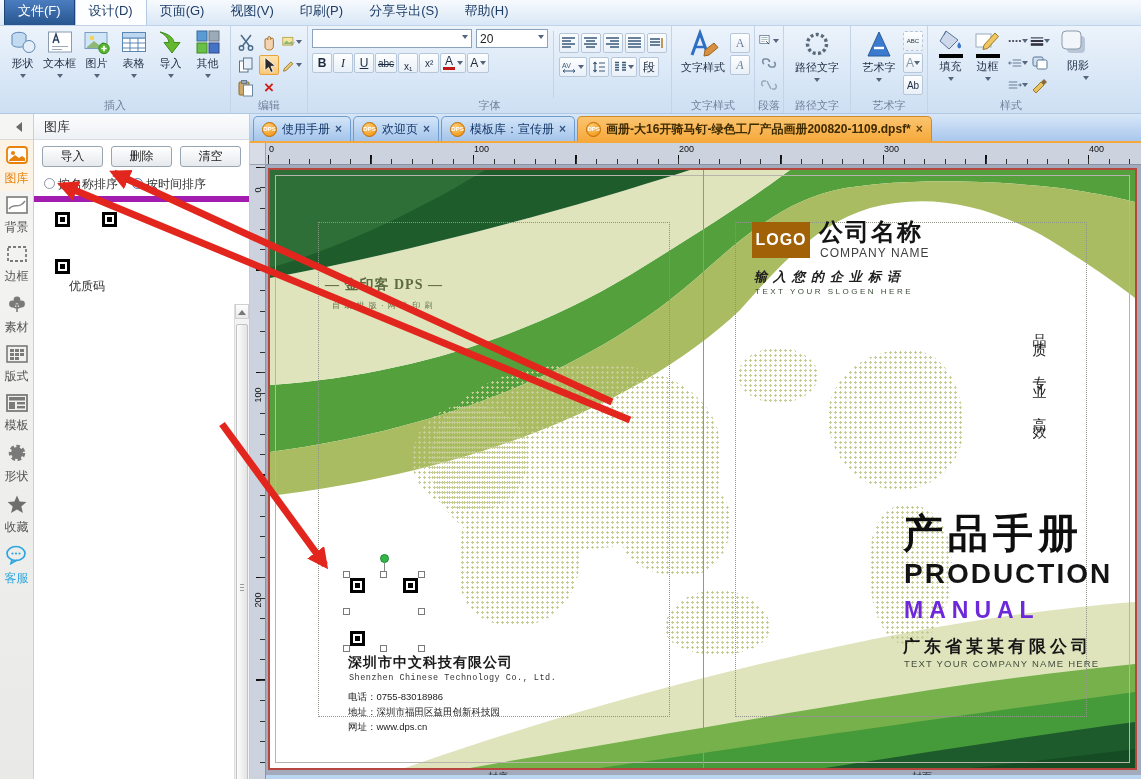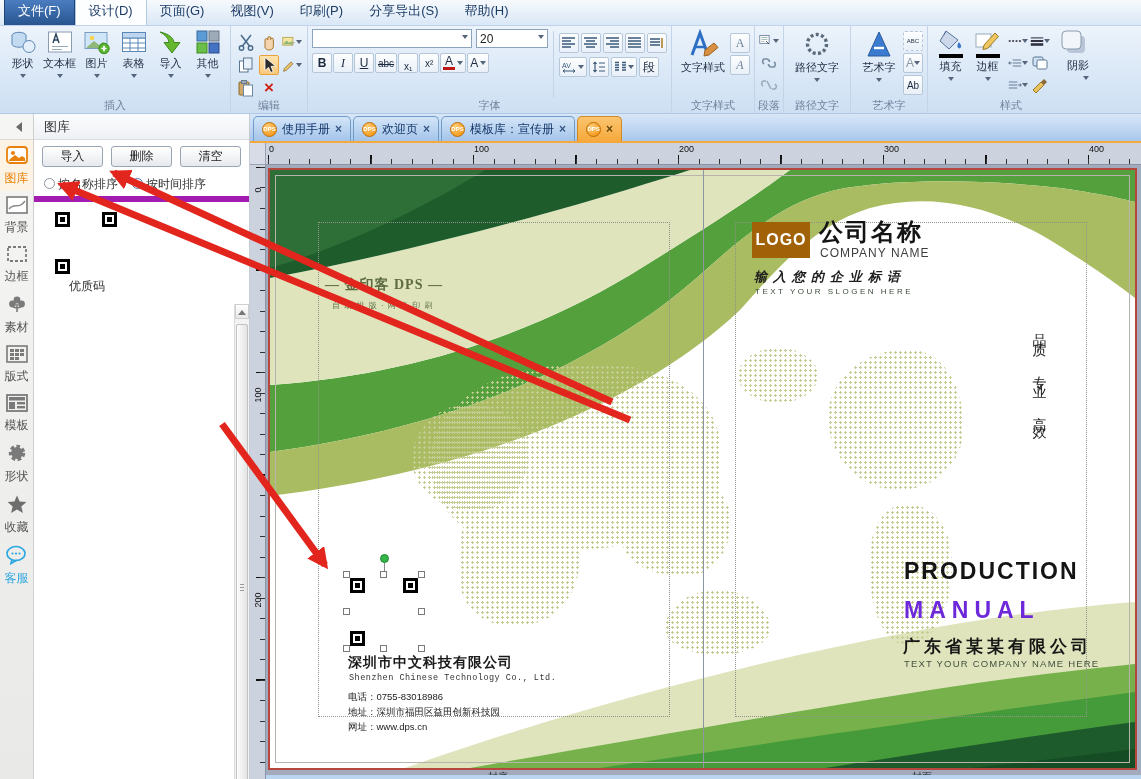--- a/index.html
+++ b/index.html
@@ -650,20 +650,21 @@
         <span>欢迎页</span>
         <span class="tclose">×</span>
       </div>
       <div class="dtab">
         <span class="dps-badge">DPS</span>
         <span>模板库：宣传册</span>
         <span class="tclose">×</span>
       </div>
       <div class="dtab dtab-active">
         <span class="dps-badge">DPS</span>
+        <span>画册-大16开骑马钉-绿色工厂产品画册200820-1109.dpsf*</span>
         <span class="tclose">×</span>
       </div>
     </div>
 
     <div class="rulerrow">
       <div class="corner"></div>
       <div class="hruler">
         <span style="left:3px;">0</span>
         <span style="left:208px;">100</span>
         <span style="left:413px;">200</span>
@@ -713,21 +714,22 @@
           <div class="ptext" style="left:62px;top:130px;width:200px;font-size:8px;color:#66754c;letter-spacing:1px;">自 助 排 版 · 网 络 印 刷</div>
 
           <div class="ptext logo-box" style="left:482px;top:52px;width:58px;height:36px;">LOGO</div>
           <div class="ptext" style="left:549px;top:46px;font-size:24px;font-weight:bold;color:#141414;letter-spacing:2px;">公司名称</div>
           <div class="ptext" style="left:550px;top:76px;font-size:12px;color:#3f3f3f;letter-spacing:1px;">COMPANY NAME</div>
           <div class="ptext serif" style="left:484px;top:98px;font-size:13px;font-weight:bold;font-style:italic;color:#1e1e1e;letter-spacing:6px;">输入您的企业标语</div>
           <div class="ptext" style="left:485px;top:117px;font-size:8px;color:#3a4a3a;letter-spacing:2.5px;">TEXT YOUR SLOGEN HERE</div>
 
           <div class="ptext vtext serif" style="left:760px;top:152px;height:300px;">品质/专业/高效</div>
 
-          <div class="ptext" style="left:634px;top:388px;font-size:23px;font-weight:600;color:#141414;letter-spacing:2px;">PRODUCTION</div>
+          <div class="ptext" style="left:633px;top:336px;font-size:40px;font-weight:bold;color:#0e0e0e;letter-spacing:5px;">产品手册</div>
+          <div class="ptext" style="left:634px;top:388px;font-size:28px;font-weight:600;color:#141414;letter-spacing:2px;">PRODUCTION</div>
           <div class="ptext" style="left:634px;top:427px;font-size:23px;font-weight:600;color:#6d28d9;letter-spacing:6px;">MANUAL</div>
           <div class="ptext" style="left:633px;top:465px;font-size:17px;font-weight:bold;color:#161616;letter-spacing:4px;">广东省某某有限公司</div>
           <div class="ptext" style="left:634px;top:488px;font-size:9.5px;color:#44503e;letter-spacing:1.2px;">TEXT YOUR COMPANY NAME HERE</div>
 
           <div class="rotline" style="left:114px;top:393px;"></div>
           <div class="rotdot" style="left:110px;top:384px;"></div>
           <div class="qr ptext" style="left:80px;top:408px;width:68px;height:68px;z-index:5;">
             <span class="fp" style="left:0;top:0;"></span>
             <span class="fp" style="right:0;top:0;"></span>
             <span class="fp" style="left:0;bottom:0;"></span>

